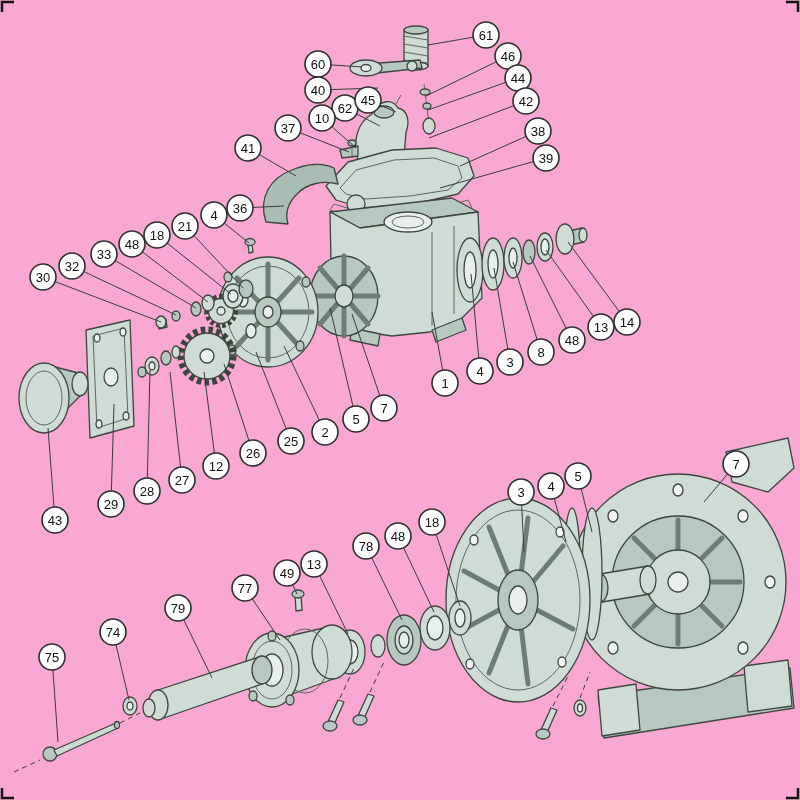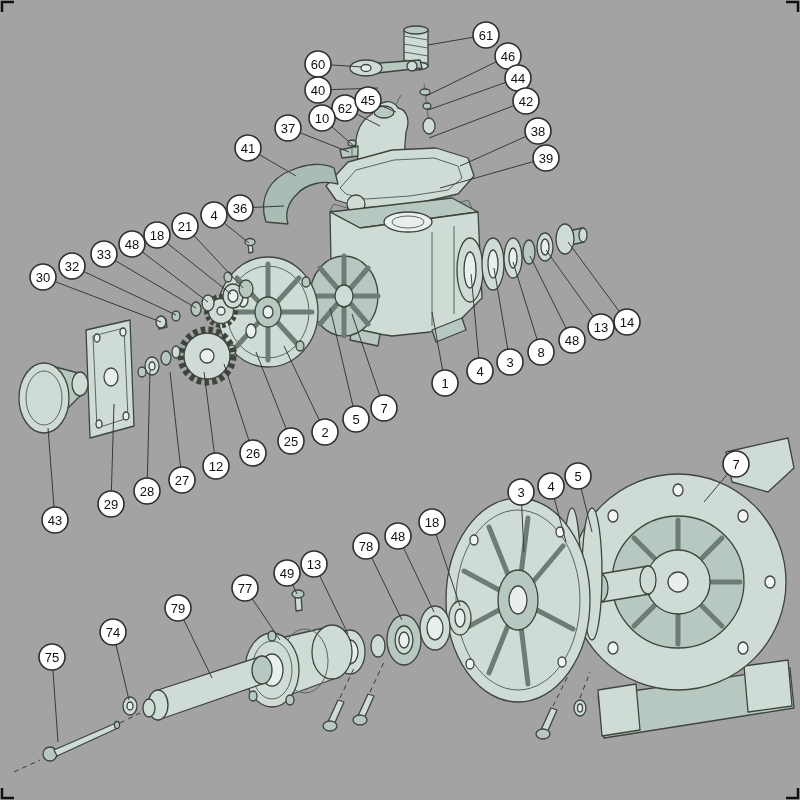--- a/index.html
+++ b/index.html
@@ -1,16 +1,16 @@
 <!DOCTYPE html>
 <html><head>
 <meta charset="utf-8">
 <style>
   html,body{margin:0;padding:0;background:#ffffff;}
-  #stage{position:relative;width:800px;height:800px;background:#a3a3a3;overflow:hidden;}
+  #stage{position:relative;width:800px;height:800px;background:#f9a8d4;overflow:hidden;}
   svg{display:block;}
   .part{stroke:#3e443e;stroke-width:1.3;stroke-linejoin:round;stroke-linecap:round;}
   .f-light{fill:#cfdcd5;}
   .f-mid{fill:#b6c8c0;}
   .f-dark{fill:#a9bdb4;}
   .f-white{fill:#f2f5f3;}
   .hole{fill:#e9efec;}
   .rib{stroke:#6d7d75;stroke-width:5;stroke-linecap:round;}
   .thin{stroke:#5a665f;stroke-width:1;fill:none;}
   .teeth{fill:none;stroke:#3e443e;}

